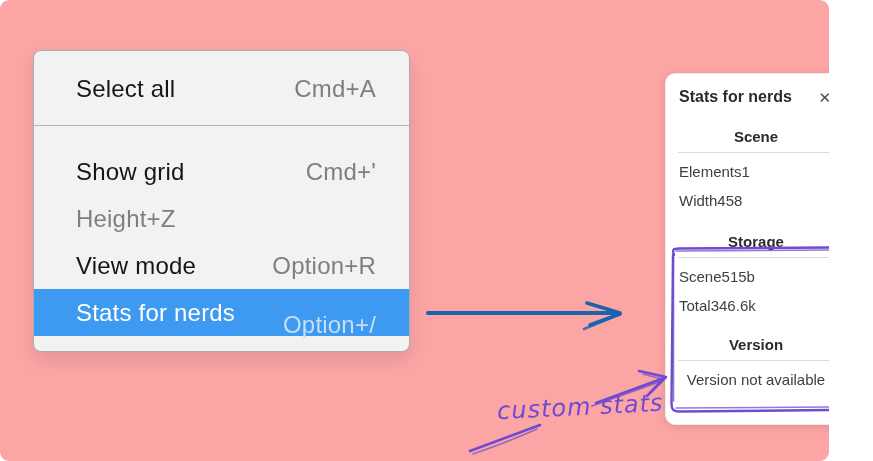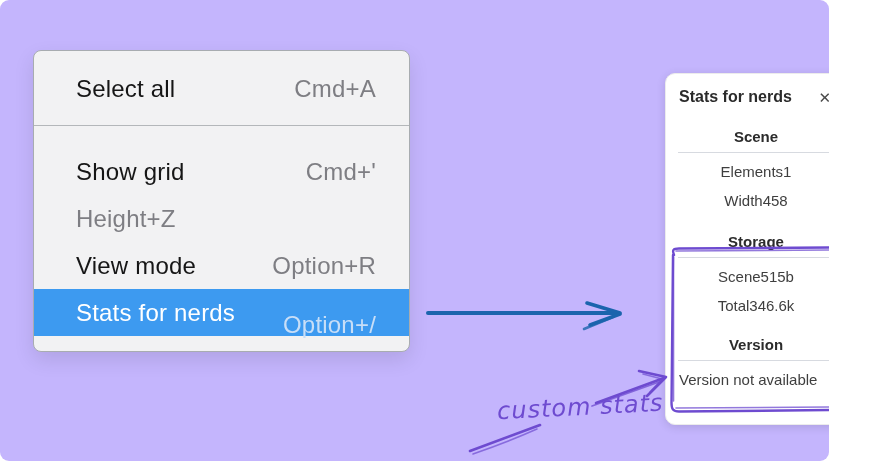--- a/index.html
+++ b/index.html
@@ -2,21 +2,21 @@
 <html style="--highlight: #3d9af0; --arrow-blue: #1b64ad; --annotation-purple: #6e4bd0;"><head>
 <meta charset="utf-8">
 <style>
   :root{
     --highlight:#3d9af0;
     --arrow-blue:#1b64ad;
     --annotation-purple:#6e4bd0;
   }
   *{box-sizing:border-box;margin:0;padding:0;}
   body{background:#ffffff;font-family:"Liberation Sans",sans-serif;}
-  .stage{position:relative;width:829px;height:461px;background:#c4b5fd;overflow:hidden;border-radius:9px;}
+  .stage{position:relative;width:829px;height:461px;background:#fca5a5;overflow:hidden;border-radius:9px;}
 
   
   .menu{
     position:absolute;left:33px;top:50px;width:377px;
     background:#f2f2f3;border:1px solid #a8acb0;border-radius:8px;
     box-shadow:0 8px 20px rgba(0,0,0,.10);
     overflow:hidden;
   }
   .menu-section-1{padding:14px 0 13px 0;}
   .menu-section-2{padding:22px 0 15px 0;}
@@ -38,22 +38,22 @@
     color:#3f3f3f;font-size:15px;
   }
   .panel-header{display:flex;justify-content:space-between;align-items:center;padding:14px 13px 0 13px;}
   .panel-title{font-size:16px;font-weight:bold;color:#2b2b2b;}
   .panel-close{font-size:15px;color:#4a4a4a;cursor:pointer;line-height:1;padding:1px 2px;}
   .p-heading{text-align:center;font-weight:bold;font-size:15px;color:#2b2b2b;}
   .p-heading.first{margin-top:22px;}
   .p-heading.mid{margin-top:18px;}
   .p-heading.ver{margin-top:16px;}
   .p-div{border-top:1px solid #d7dae0;margin:7px 12px 4px 12px;}
-  .p-row{display:flex;justify-content:center;padding:0 13px;line-height:29px;}
-  .p-note{padding:0 13px;line-height:29px;white-space:nowrap;}
+  .p-row{display:flex;justify-content:flex-start;padding:0 13px;line-height:29px;}
+  .p-note{padding:0 13px;line-height:29px;white-space:nowrap;text-align:center;}
 
   
   .overlay-svg{position:absolute;pointer-events:none;}
   .blue-stroke{stroke:var(--arrow-blue);fill:none;stroke-linecap:round;stroke-linejoin:round;}
   .purple-stroke{stroke:var(--annotation-purple);fill:none;stroke-linecap:round;stroke-linejoin:round;}
   .annotation-text{
     position:absolute;left:497px;top:393px;
     font-family:"DejaVu Sans",sans-serif;font-style:italic;
     font-size:24px;letter-spacing:1px;color:var(--annotation-purple);
     transform:rotate(-3deg);white-space:nowrap;

